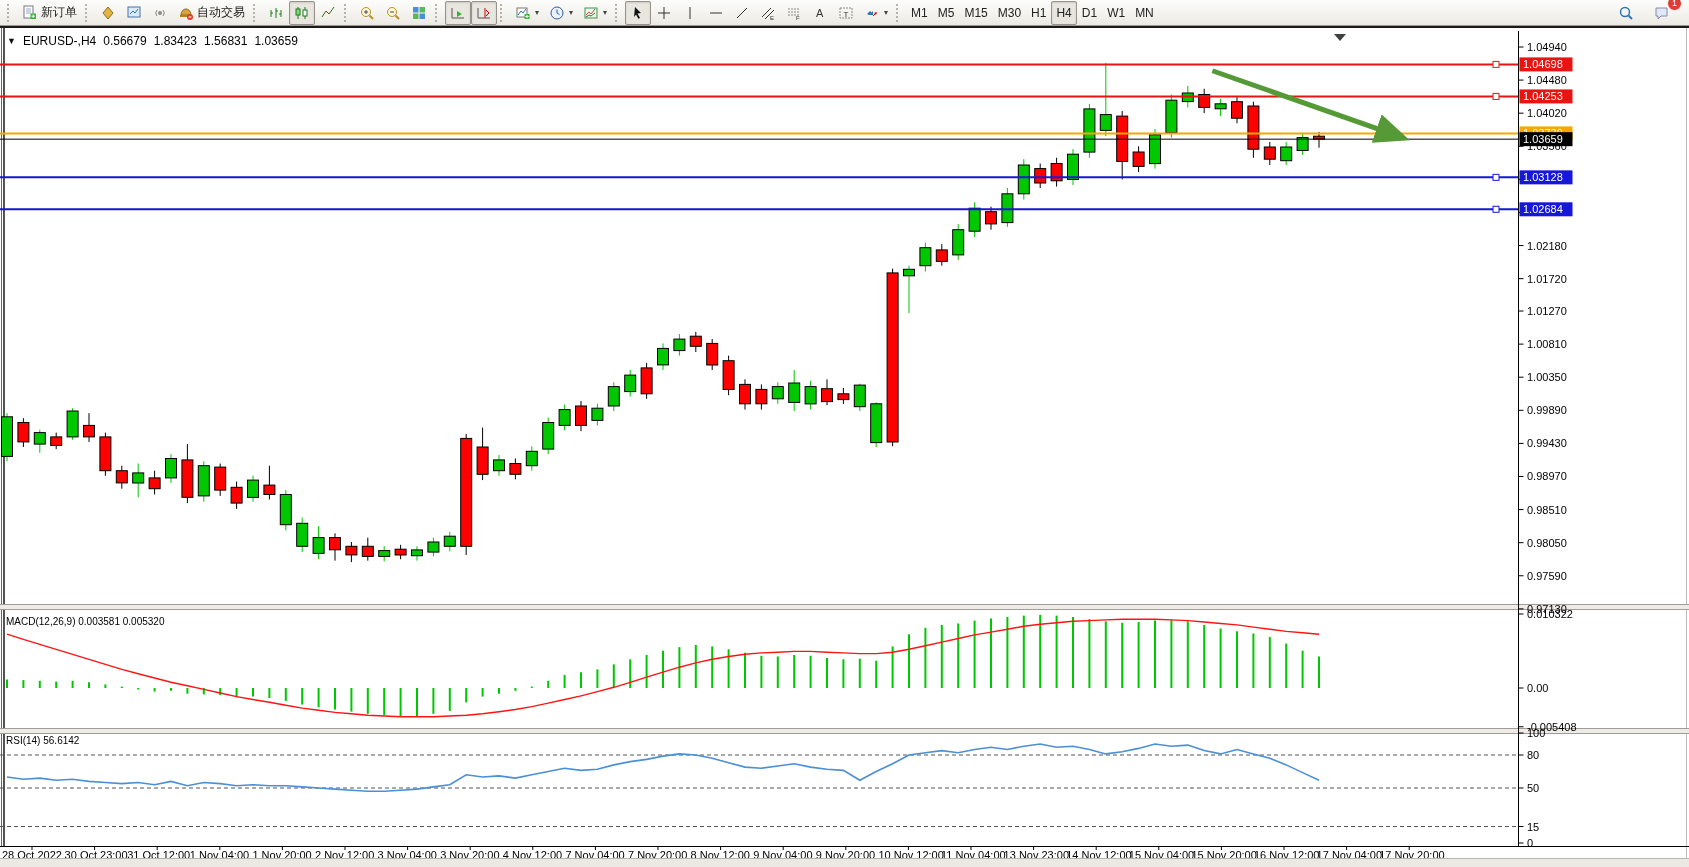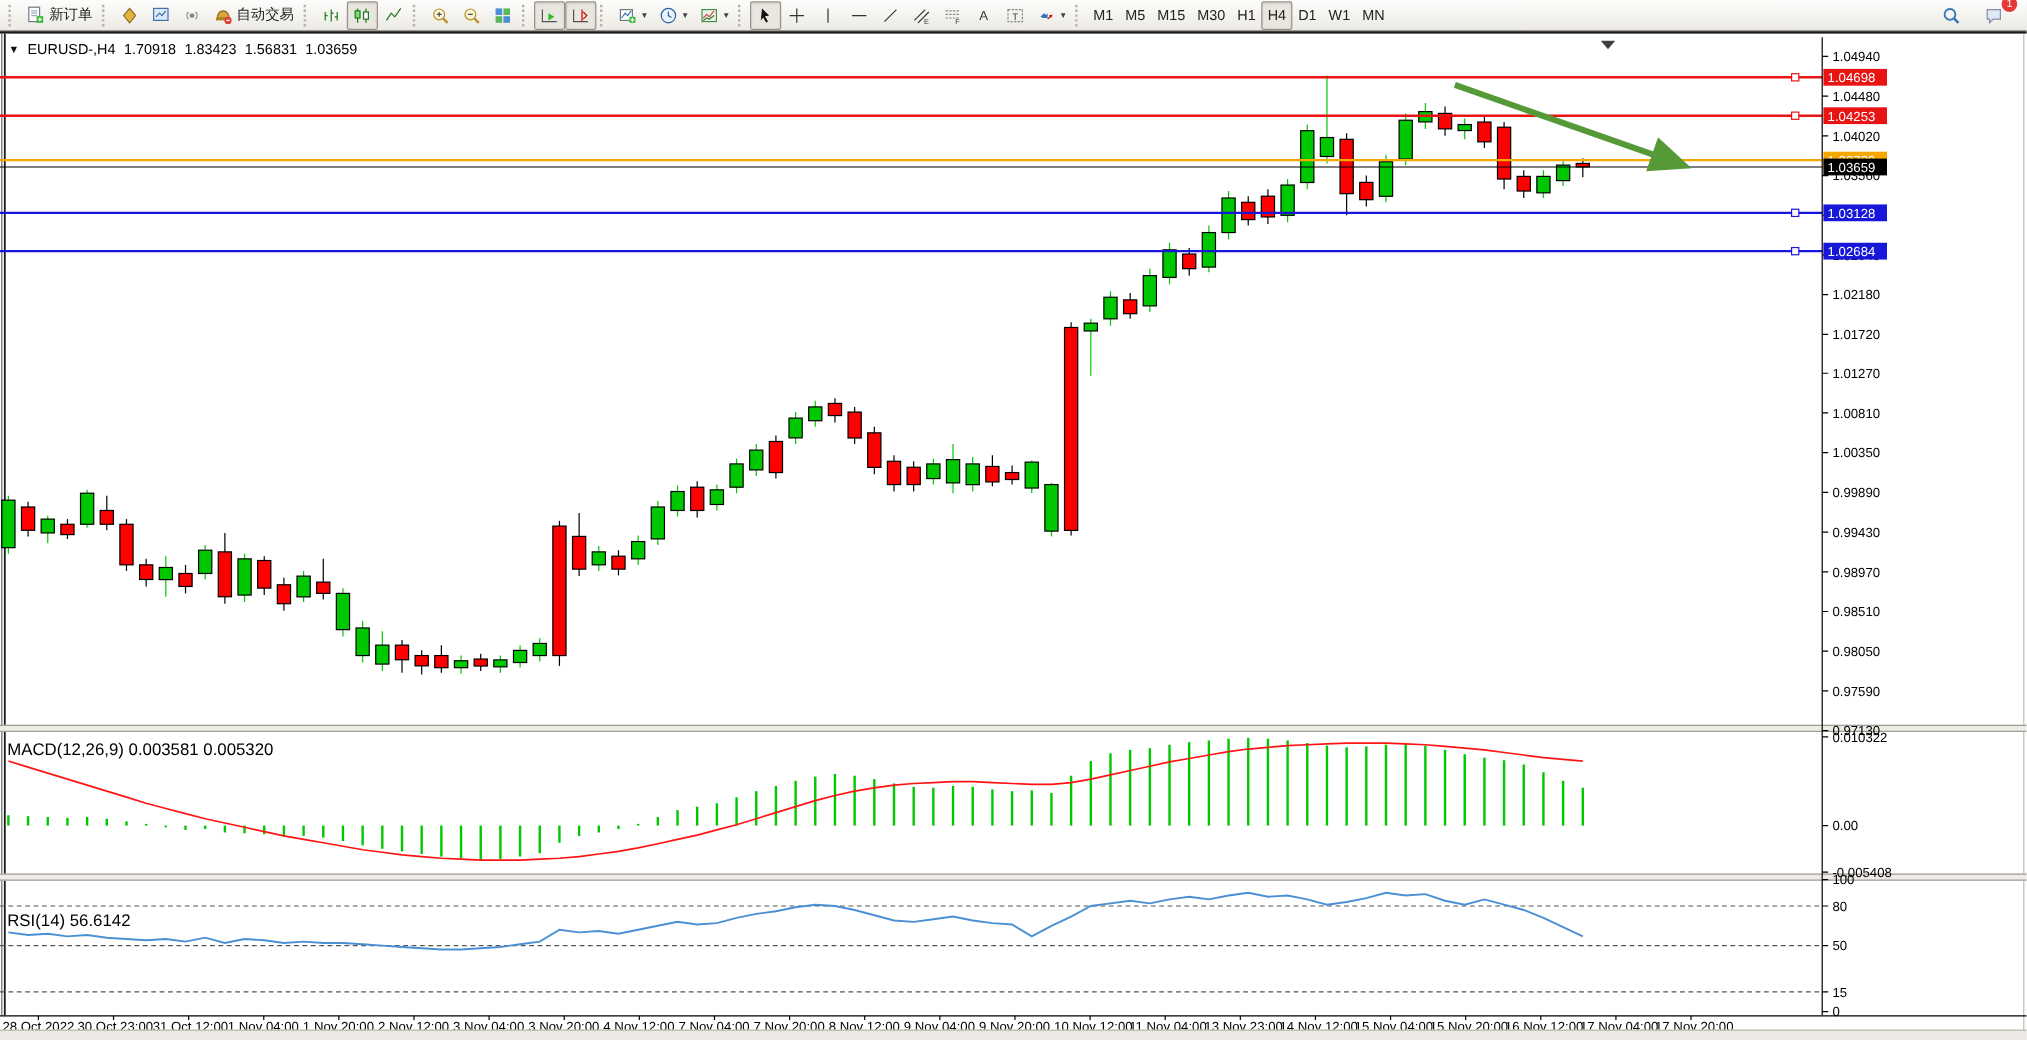--- a/index.html
+++ b/index.html
@@ -10,23 +10,23 @@
   .tbtn.active{border-color:#97928a;background:#e9e6df;box-shadow:inset 0 1px 2px rgba(0,0,0,.12)}
   .tbtn .dd{font-size:8px;color:#444;margin-left:1px}
   .ticon{display:flex;align-items:center}
   #tb-right{margin-left:auto;display:flex;align-items:center;gap:10px;padding-right:10px}
   .badge-wrap{position:relative}
   .badge{position:absolute;top:-5px;right:-7px;background:#e53935;color:#fff;border-radius:50%;width:13px;height:13px;font-size:9px;display:flex;align-items:center;justify-content:center;border:1px solid #fff}
   #chart-window{position:absolute;left:0;top:26px;width:1689px;height:841px;background:#fff;border-top:2px solid #1a1a1a;box-sizing:border-box}
   #chart-svg{position:absolute;left:0;top:0}
   .chart-title{position:absolute;left:7px;top:6px;font-size:12px;color:#000;display:flex;gap:7px;align-items:center}
   .chart-title .tri{font-size:9px;color:#111}
-  .pane-label{position:absolute;left:6px;font-size:14px;color:#000;white-space:nowrap}
+  .pane-label{position:absolute;left:6px;font-size:10px;color:#000;white-space:nowrap}
   #macd-label{top:588px}
-  #rsi-label{top:731px}
+  #rsi-label{top:707px}
   .bottom-strip{position:absolute;left:0;bottom:0;width:1689px;height:8px;background:#ece9e4;border-top:1px solid #b9b6af}
 </style>
 </head>
 <body>
 
 <div id="toolbar">
     <div class="grip"></div>
     <div class="tbtn">
       <span class="ticon">
         <svg width="16" height="16" viewBox="0 0 16 16">
@@ -708,21 +708,21 @@
         <text x="1254" y="831" fill="#000">16 Nov 12:00</text>
         <line x1="1346.6000000000001" y1="818.5" x2="1346.6000000000001" y2="822" stroke="#000"></line>
         <text x="1316.6000000000001" y="831" fill="#000">17 Nov 04:00</text>
         <line x1="1409.2" y1="818.5" x2="1409.2" y2="822" stroke="#000"></line>
         <text x="1379.2" y="831" fill="#000">17 Nov 20:00</text>
       </g>
     </svg>
   <div class="chart-title">
     <span class="tri">▼</span>
     <span>EURUSD-,H4</span>
-    <span>1.70918</span>
+    <span>0.56679</span>
     <span>1.83423</span>
     <span>1.56831</span>
     <span>1.03659</span>
   </div>
   <div class="pane-label" id="macd-label">MACD(12,26,9) 0.003581 0.005320</div>
   <div class="pane-label" id="rsi-label">RSI(14) 56.6142</div>
   <div class="bottom-strip"></div>
 </div>
 
 </body></html>

